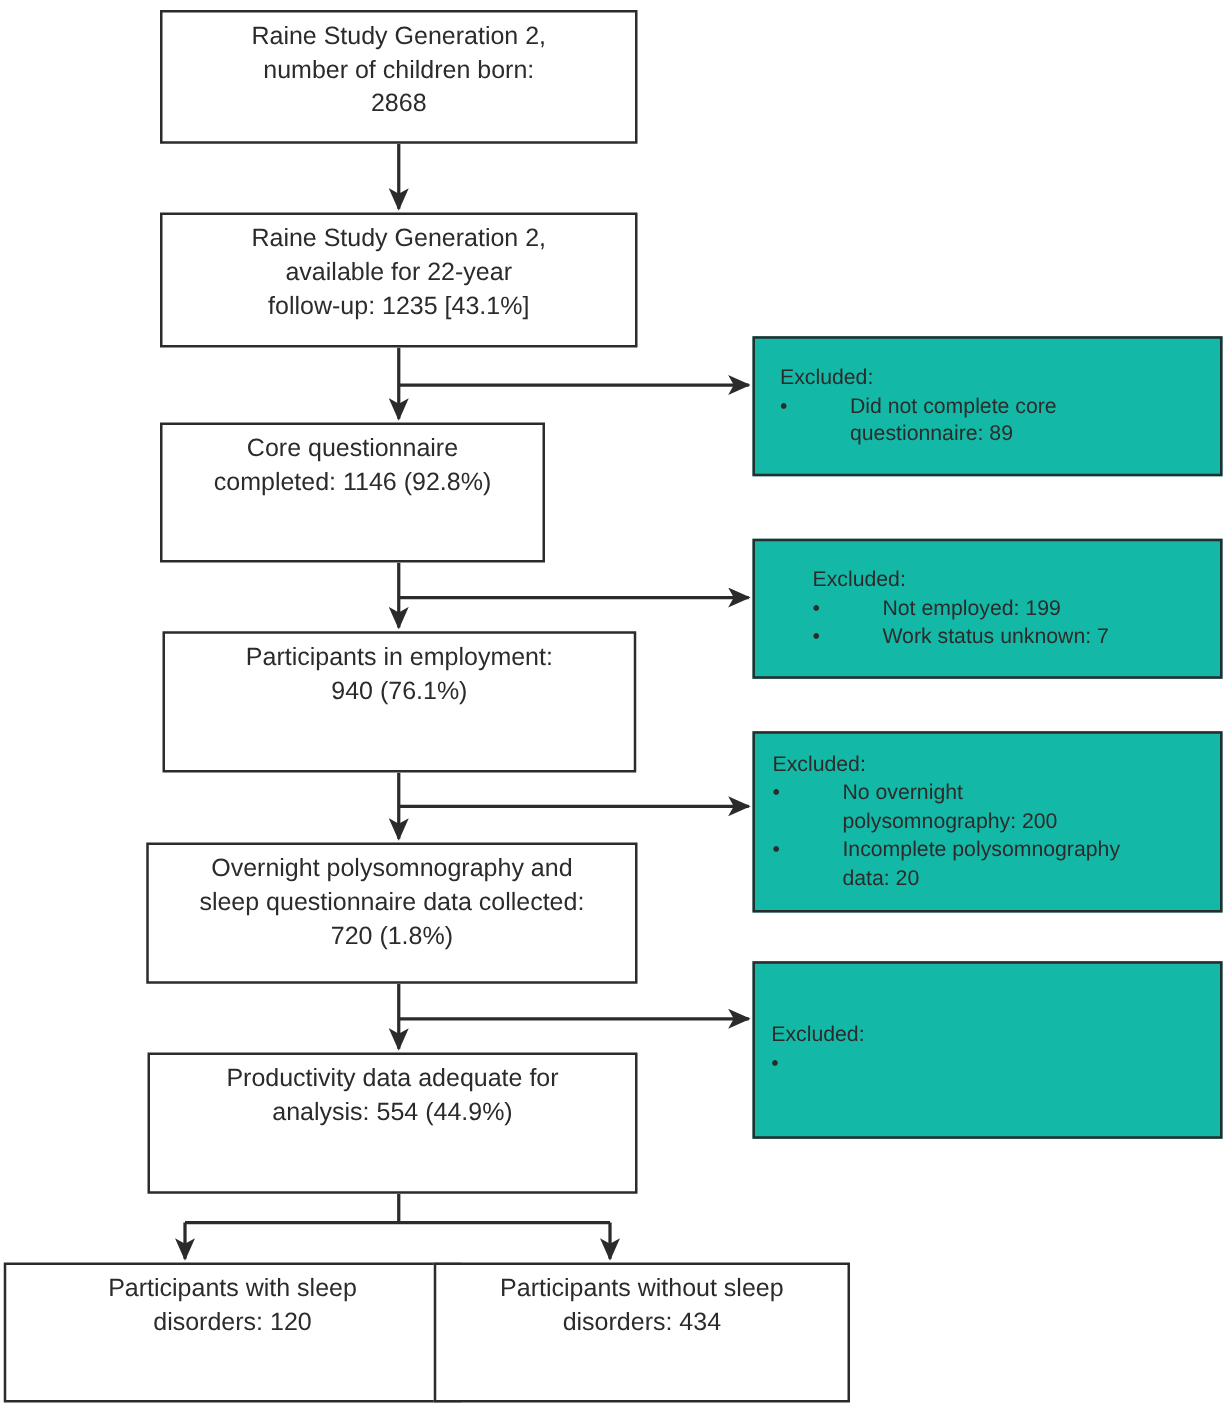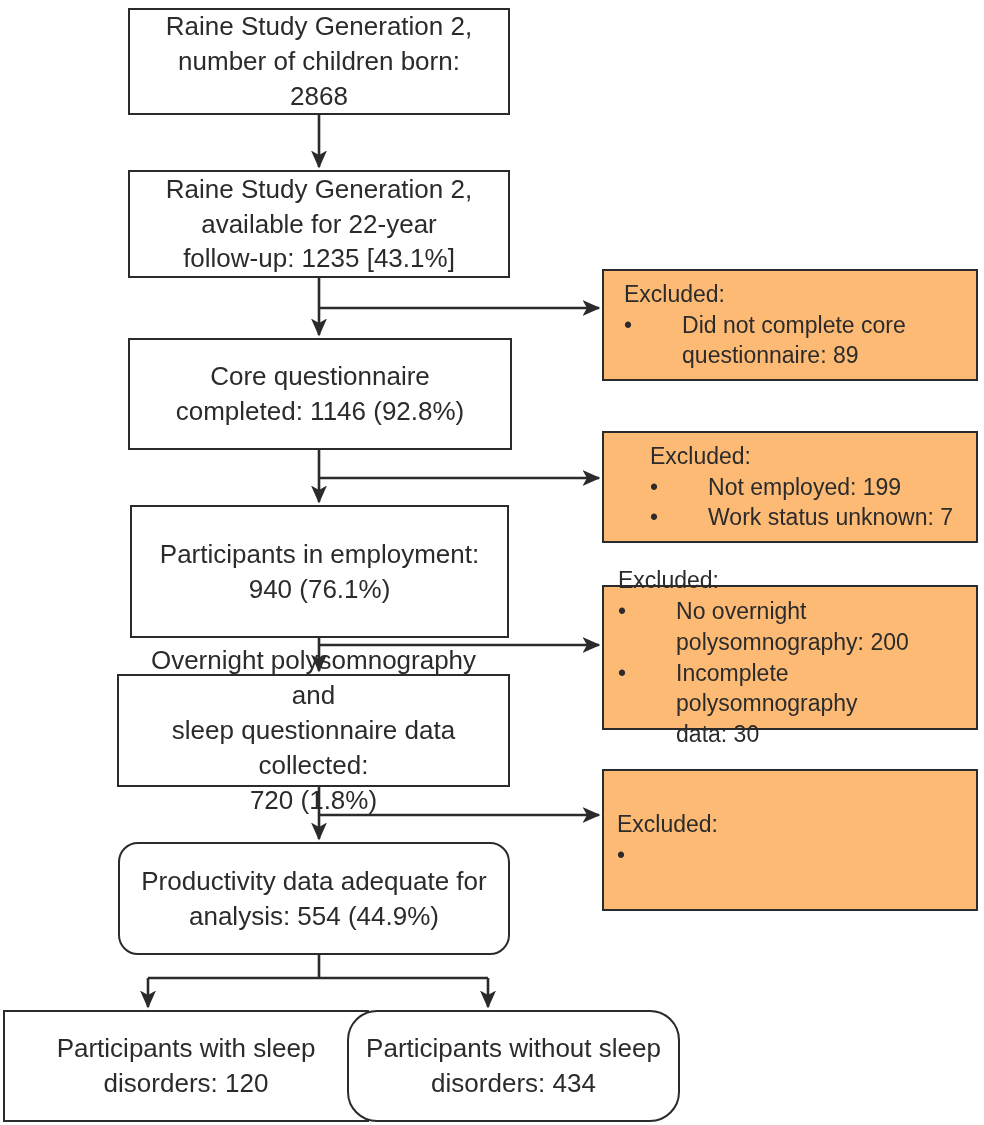--- a/index.html
+++ b/index.html
@@ -26,40 +26,40 @@
     stroke: #2b2b2b;
     stroke-width: 2.6;
     fill: none;
   }
   .node {
     position: absolute;
     box-sizing: border-box;
     border: 2.5px solid #2b2b2b;
     background: #ffffff;
     display: flex;
-    align-items: center;
+    align-items: flex-start;
     justify-content: center;
     text-align: center;
     padding: 6px 8px;
-    font-size: 26px;
+    font-size: 20px;
     line-height: 1.34;
   }
   .node-text {
     white-space: pre-line;
   }
   .excl {
     position: absolute;
     box-sizing: border-box;
     border: 2.5px solid #2b2b2b;
-    background: #fdba74;
+    background: #14b8a6;
     display: flex;
     flex-direction: column;
     justify-content: center;
     padding: 8px 10px 8px 20px;
-    font-size: 23px;
+    font-size: 17px;
     line-height: 1.34;
   }
   .excl-item {
     display: flex;
     align-items: flex-start;
   }
   .bullet {
     flex: 0 0 auto;
     margin-right: 9px;
   }
@@ -102,37 +102,37 @@
 number of children born:
 2868</div>
   </div>
 
   <div class="node" style="left:128px; top:170px; width:382px; height:108px;">
     <div class="node-text">Raine Study Generation 2,
 available for 22-year
 follow-up: 1235 [43.1%]</div>
   </div>
 
-  <div class="node" style="left:128px; top:338px; width:384px; height:112px;">
+  <div class="node" style="left:128px; top:338px; width:308px; height:112px;">
     <div class="node-text">Core questionnaire
 completed: 1146 (92.8%)</div>
   </div>
 
-  <div class="node" style="left:130px; top:505px; width:379px; height:133px;">
+  <div class="node" style="left:130px; top:505px; width:379px; height:113px;">
     <div class="node-text">Participants in employment:
 940 (76.1%)</div>
   </div>
 
   <div class="node" style="left:117px; top:674px; width:393px; height:113px;">
     <div class="node-text">Overnight polysomnography and
 sleep questionnaire data collected:
 720 (1.8%)</div>
   </div>
 
-  <div class="node" style="left:118px; top:842px; width:392px; height:113px;border-radius:20px;">
+  <div class="node" style="left:118px; top:842px; width:392px; height:113px;">
     <div class="node-text">Productivity data adequate for
 analysis: 554 (44.9%)</div>
   </div>
 
   <div class="excl" style="left:602px; top:269px; width:376px; height:112px;">
     <div class="excl-title">Excluded:</div>
     <div class="excl-item">
       <span class="bullet">•</span>
       <span class="item-text">Did not complete core
 questionnaire: 89</span>
@@ -154,34 +154,34 @@
   <div class="excl" style="left:602px; top:585px; width:376px; height:145px; padding-left:14px;">
     <div class="excl-title">Excluded:</div>
     <div class="excl-item">
       <span class="bullet">•</span>
       <span class="item-text">No overnight
 polysomnography: 200</span>
     </div>
     <div class="excl-item">
       <span class="bullet">•</span>
       <span class="item-text">Incomplete polysomnography
-data: 30</span>
+data: 20</span>
     </div>
   </div>
 
   <div class="excl" style="left:602px; top:769px; width:376px; height:142px; padding-left:13px;">
     <div class="excl-title">Excluded:</div>
     <div class="excl-item">
       <span class="bullet">•</span>
     </div>
   </div>
 
   <div class="node" style="left:3px; top:1010px; width:366px; height:112px;">
     <div class="node-text">Participants with sleep
 disorders: 120</div>
   </div>
 
-  <div class="node" style="left:347px; top:1010px; width:333px; height:112px;border-radius:30px;">
+  <div class="node" style="left:347px; top:1010px; width:333px; height:112px;">
     <div class="node-text">Participants without sleep
 disorders: 434</div>
   </div>
 
 </div>
 
 </body></html>

